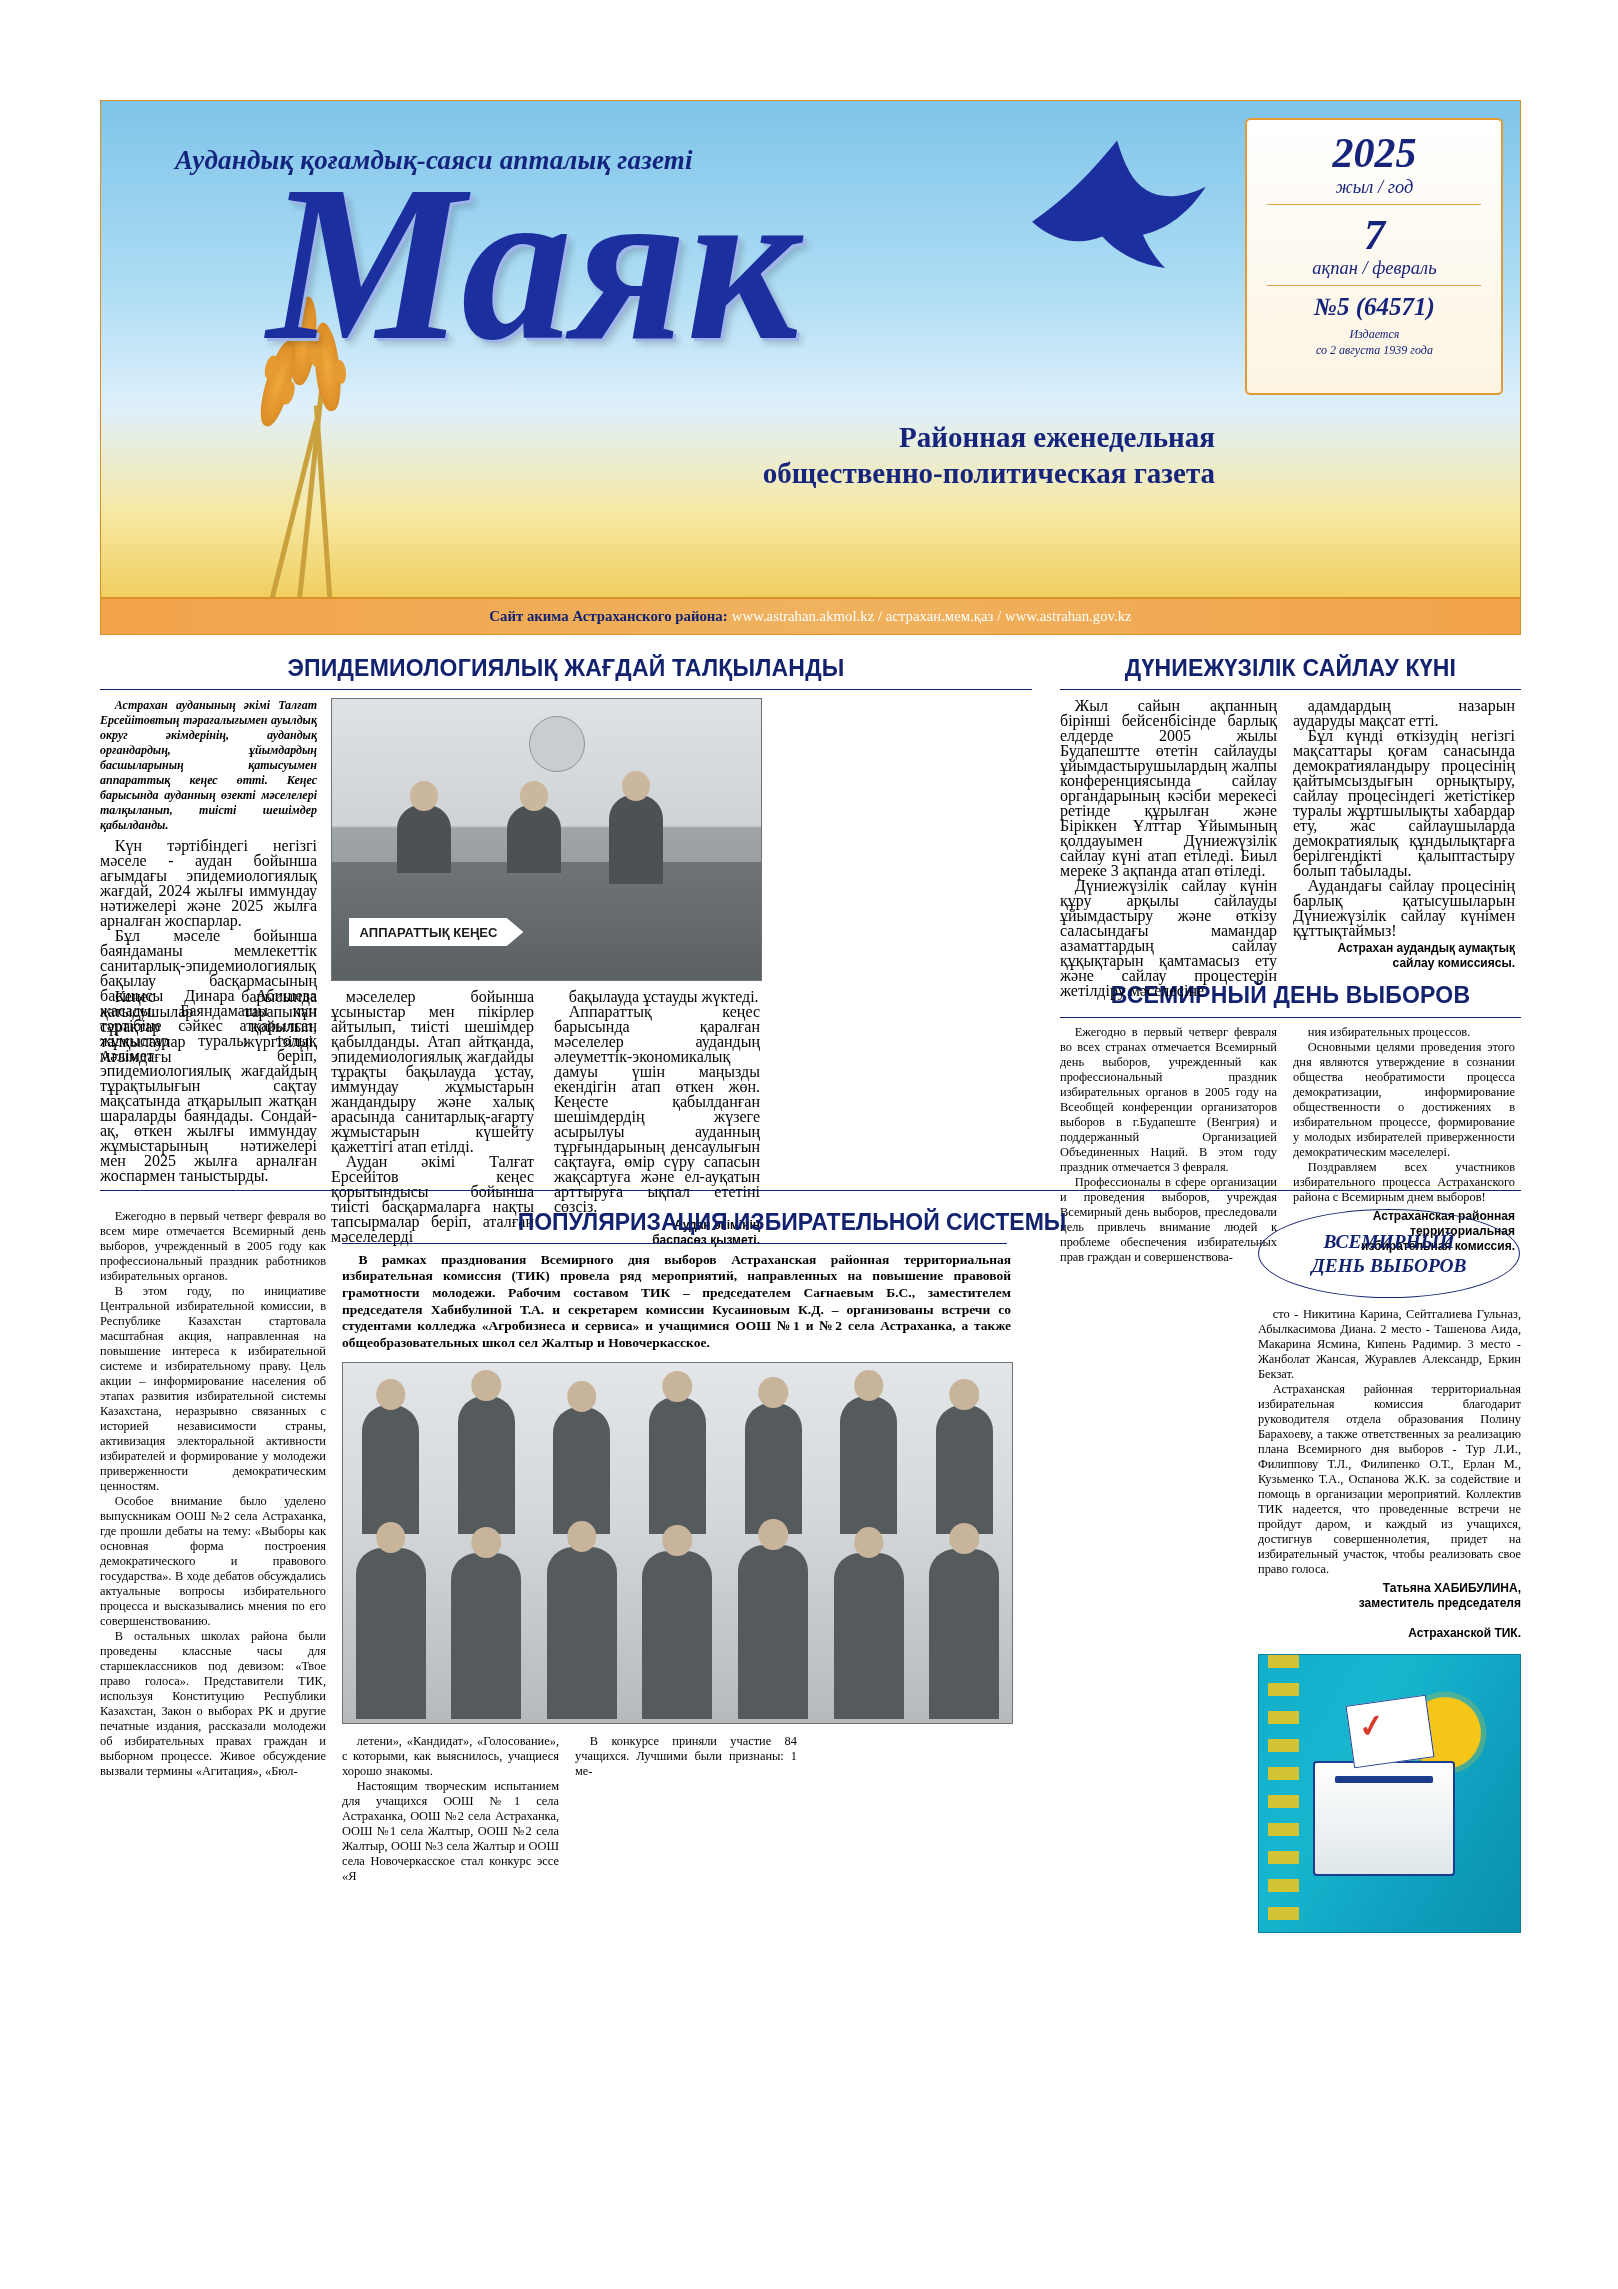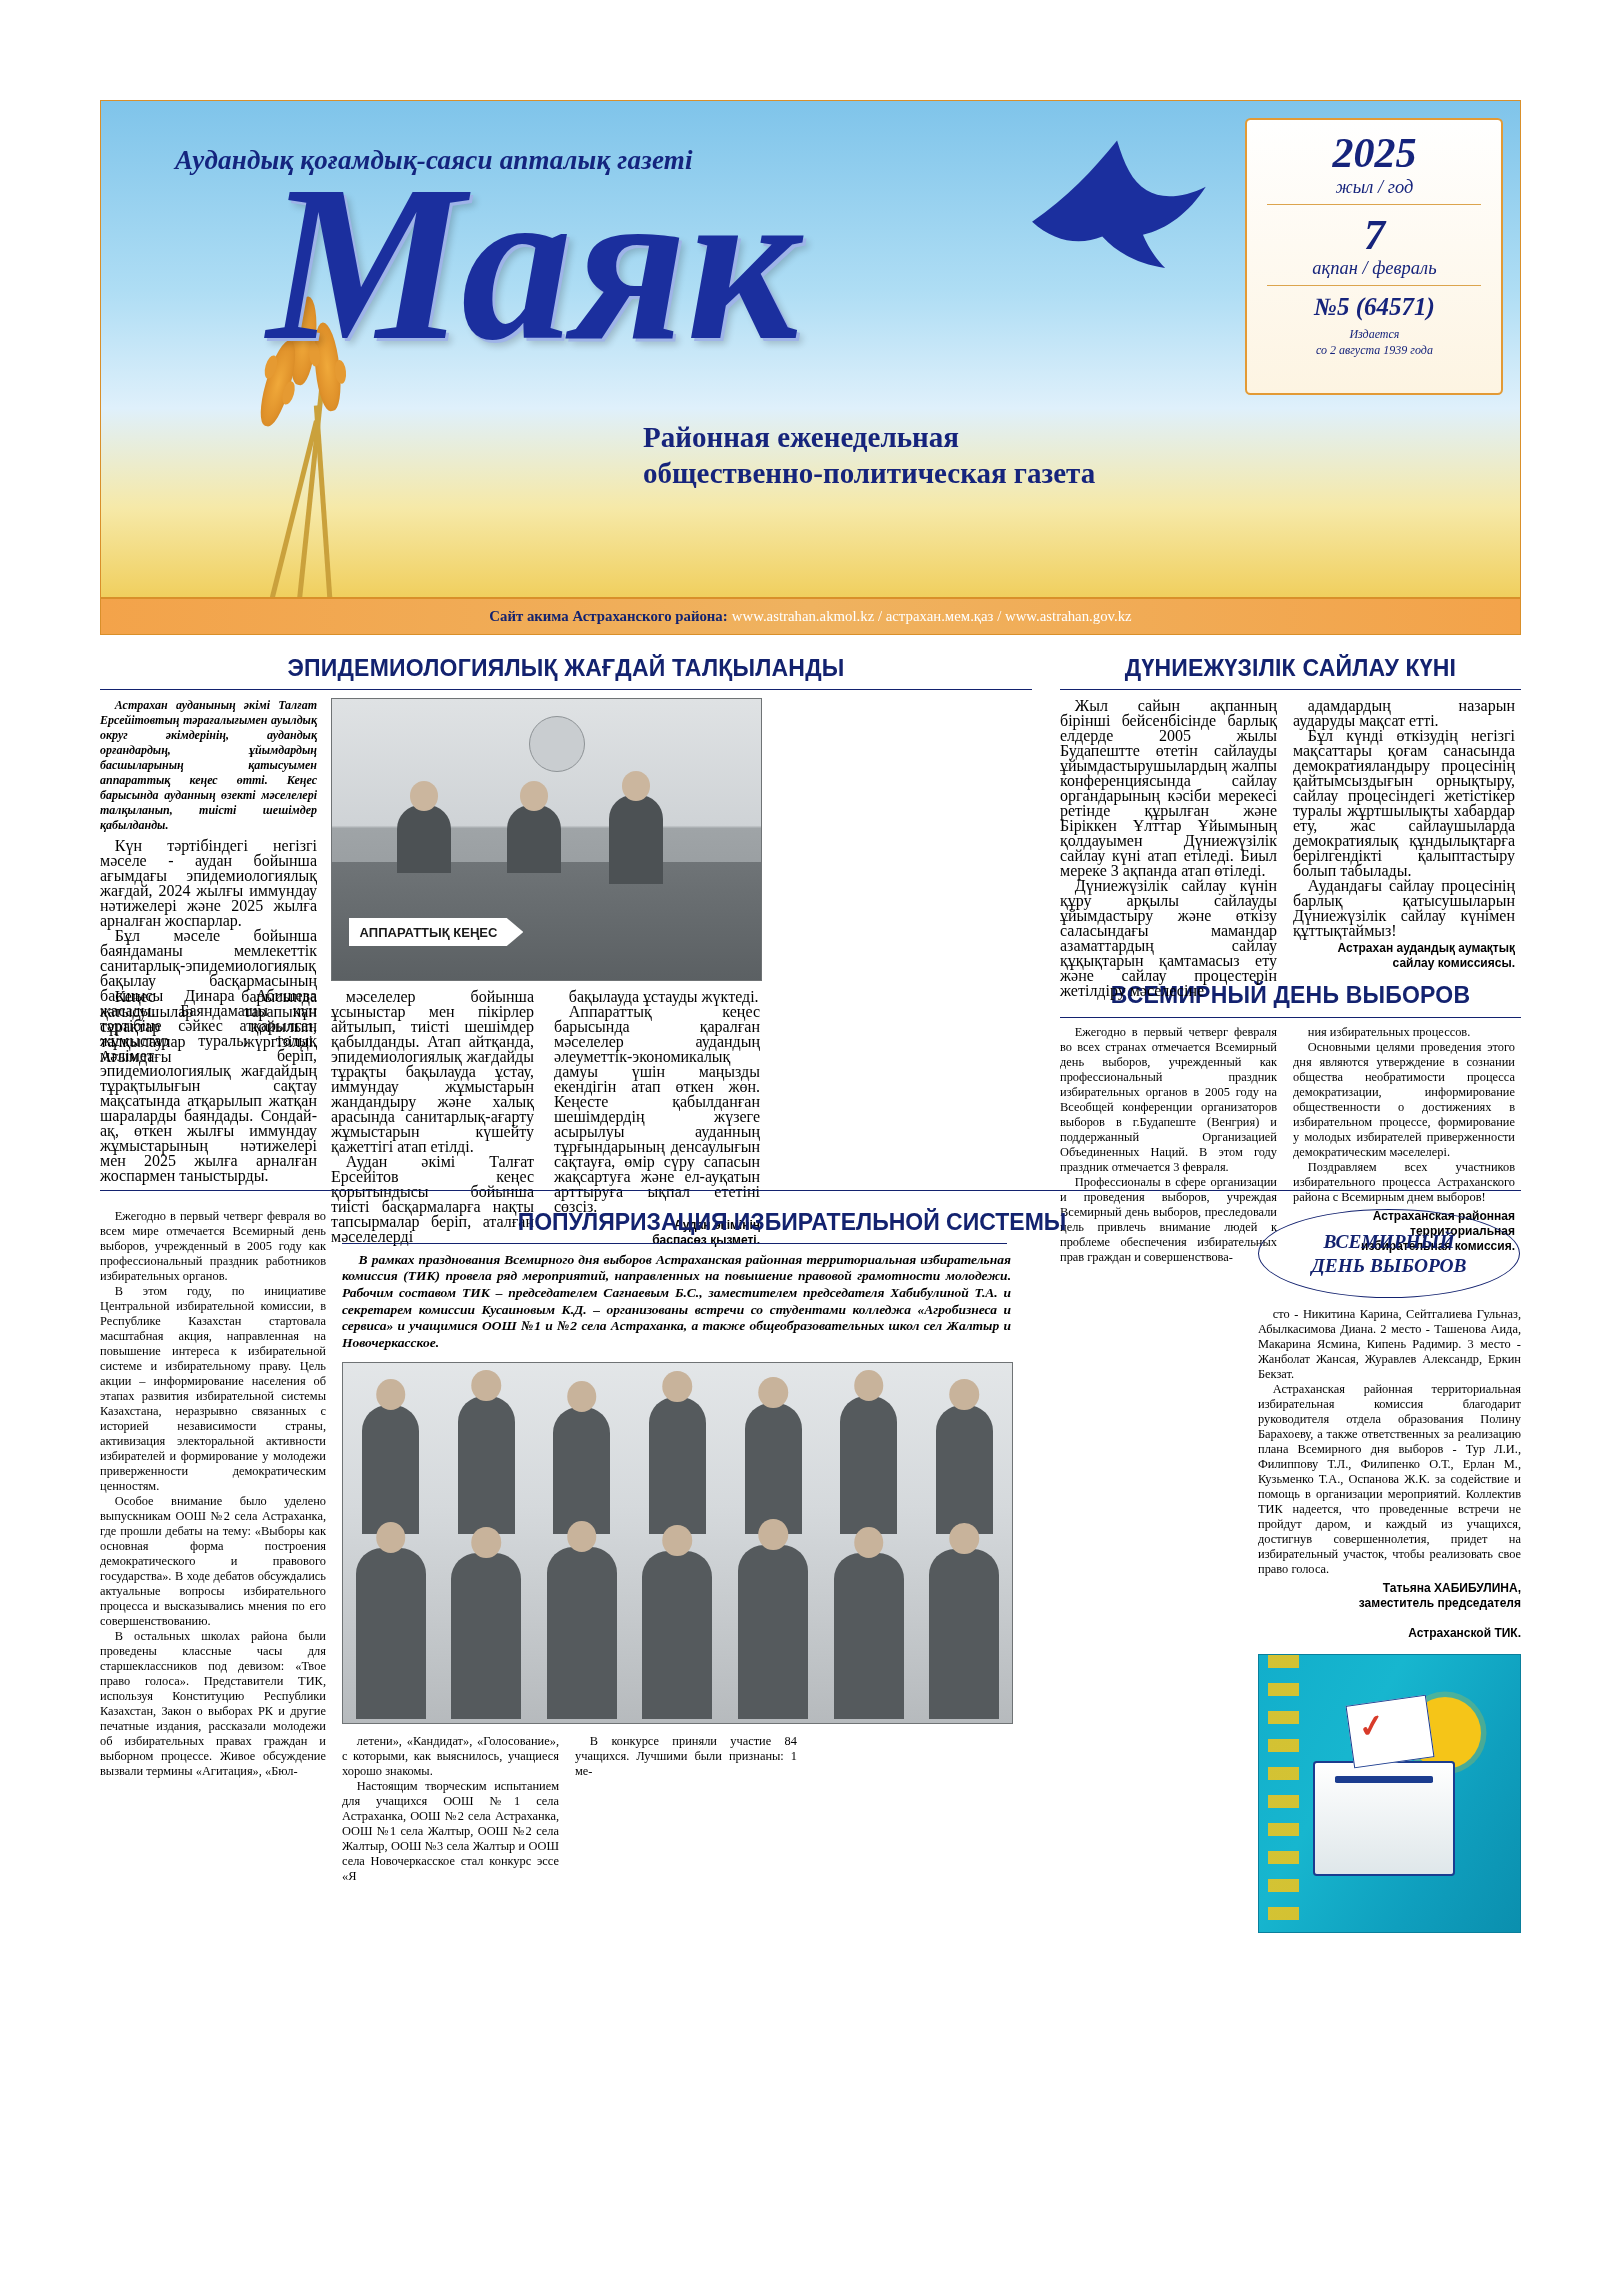--- a/index.html
+++ b/index.html
@@ -50,20 +50,21 @@
     font-size: 222px;
     line-height: 222px;
     color: #1b2f9e;
     text-shadow: 2.8px 2.8px 0 #9fb4e8, 5.5px 5.5px 7.4px rgba(0,0,0,0.18);
   }
   .mast-sub {
     position: absolute;
     right: 305px;
     top: 318px;
     width: 572px;
+    text-align: right;
     font-family: "Liberation Serif", serif;
     font-weight: bold;
     font-size: 29px;
     line-height: 36px;
     color: #16247c;
   }
   
   .wheat {
     position: absolute;
     left: 138px;
@@ -295,21 +296,20 @@
   .band-title {
     font-family: "Liberation Sans", sans-serif;
     font-weight: bold;
     font-size: 23px;
     color: #13226f;
     text-align: center;
   }
   .lead {
     font-family: "Liberation Serif", serif;
     font-weight: bold;
-    font-style: italic;
     font-size: 13.5px;
     line-height: 16.6px;
     text-align: justify;
     text-indent: 16.6px;
     margin: 0;
   }
   .oval {
     width: 262px; height: 89px;
     border: 1.8px solid #13226f;
     border-radius: 50%/50%;

